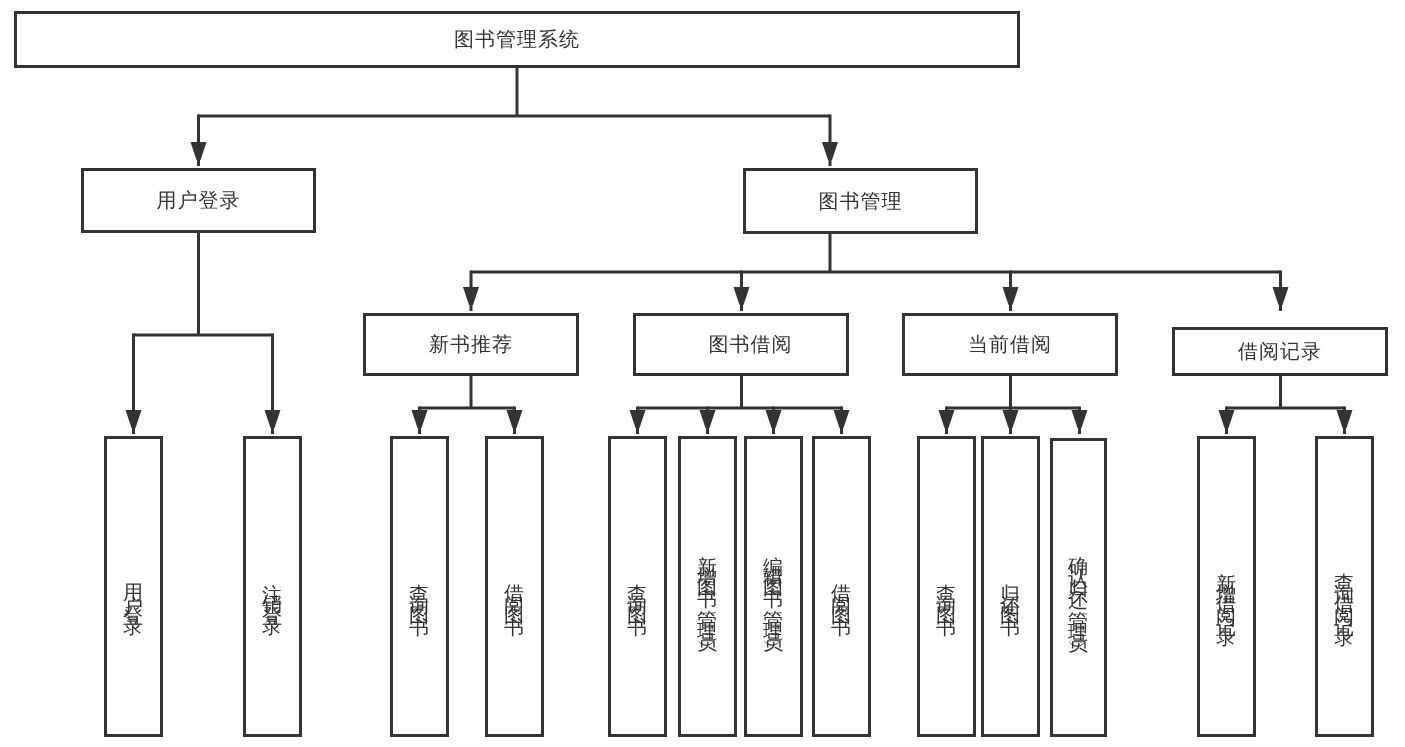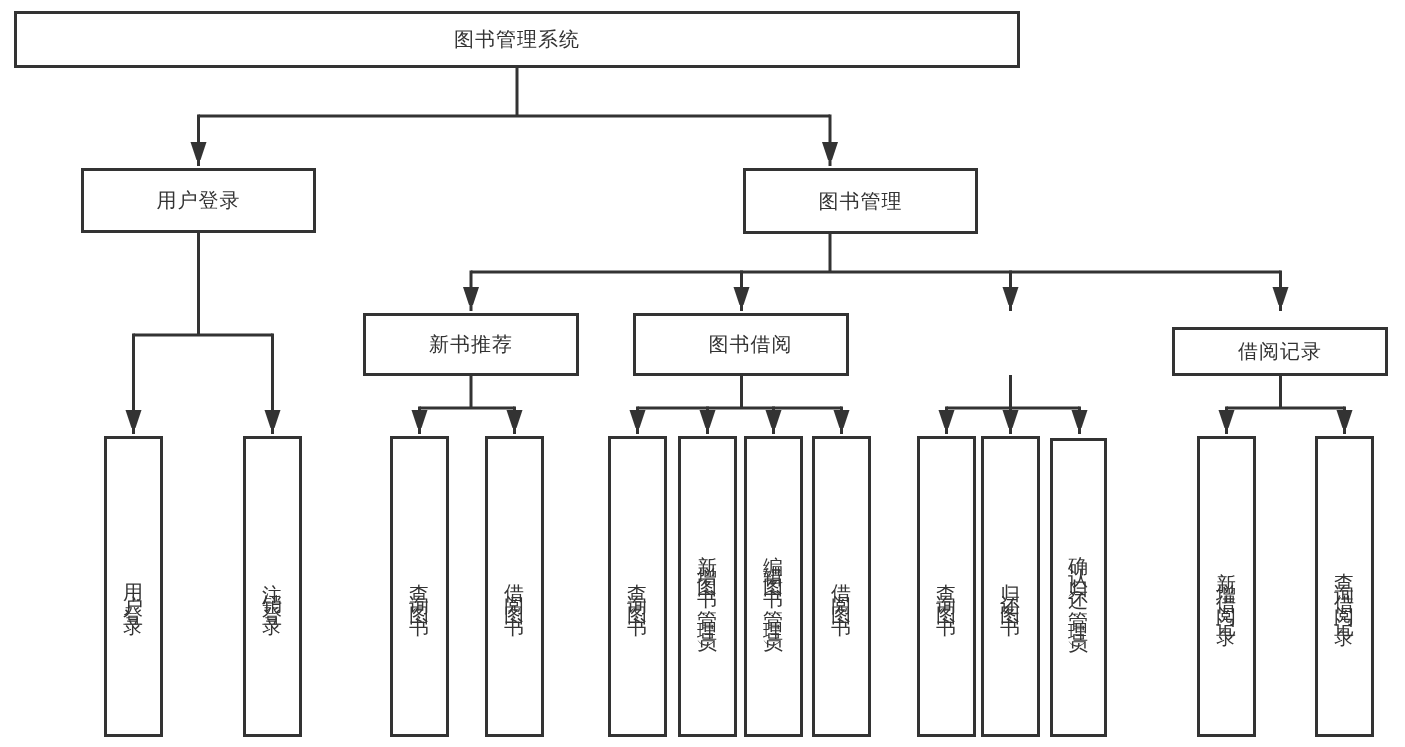--- a/index.html
+++ b/index.html
@@ -104,20 +104,21 @@
     <path d="M1344.5 406.5 V434" marker-end="url(#arrow)"></path>
   </svg>
 
   <div class="node" style="left:14px;top:11px;width:1006px;height:57px;">图书管理系统</div>
 
   <div class="node" style="left:81px;top:168px;width:235px;height:65px;">用户登录</div>
   <div class="node" style="left:712px;top:168px;width:235px;height:66px;margin-left:31px;">图书管理</div>
 
   <div class="node" style="left:363px;top:313px;width:216px;height:63px;">新书推荐</div>
   <div class="node" style="left:633px;top:313px;width:216px;height:63px;padding-left:19px;">图书借阅</div>
+  <div class="node" style="left:902px;top:313px;width:216px;height:63px;">当前借阅</div>
   <div class="node" style="left:1172px;top:327px;width:216px;height:49px;">借阅记录</div>
 
   <div class="node leaf" style="left:104px;top:436px;width:59px;height:301px;">用户登录</div>
   <div class="node leaf" style="left:243px;top:436px;width:59px;height:301px;">注销登录</div>
 
   <div class="node leaf" style="left:390px;top:436px;width:59px;height:301px;">查询图书</div>
   <div class="node leaf" style="left:485px;top:436px;width:59px;height:301px;">借阅图书</div>
 
   <div class="node leaf" style="left:608px;top:436px;width:59px;height:301px;">查询图书</div>
   <div class="node leaf" style="left:678px;top:436px;width:59px;height:301px;">新增图书（管理员）</div>

